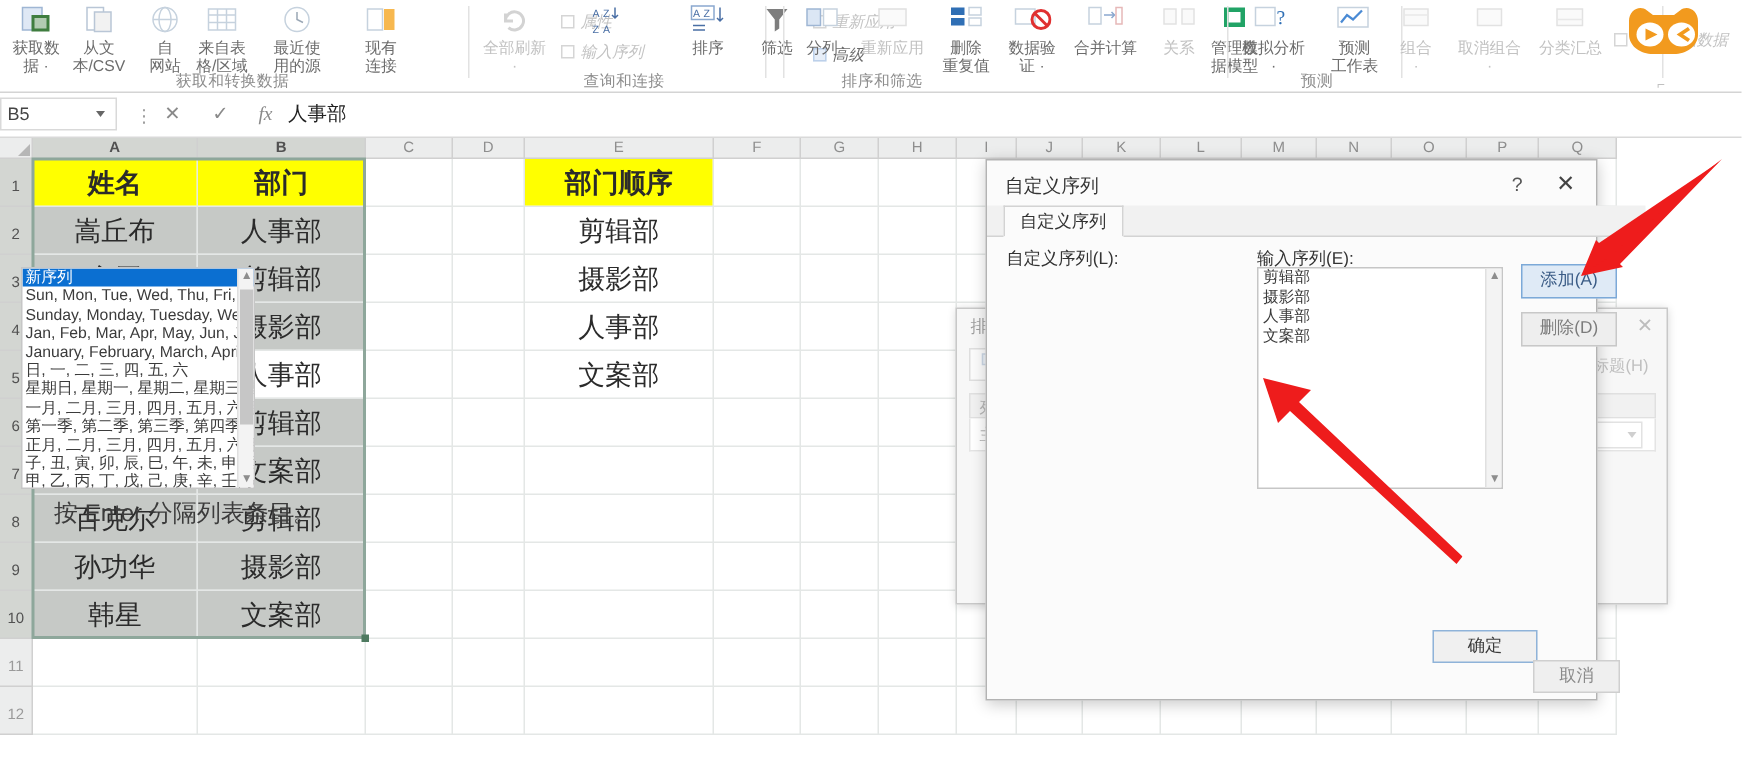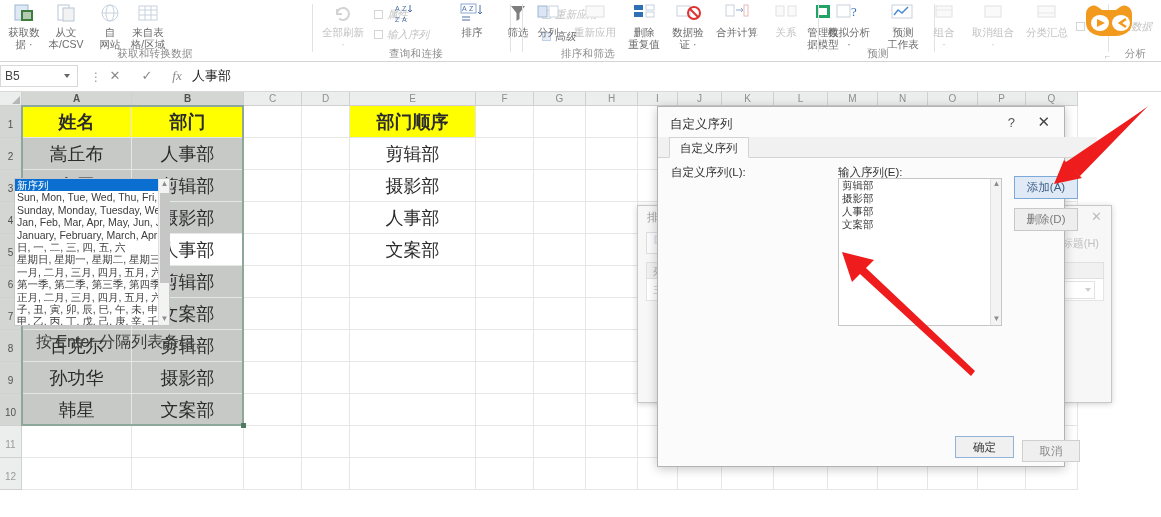--- a/index.html
+++ b/index.html
@@ -127,21 +127,21 @@
   .sbar { position:absolute; right:0; top:0; width:11px; height:100%; background:#f3f3f3; border-left:1px solid #e0e0e0; }
   .sbar .up, .sbar .dn { position:absolute; left:0; width:11px; height:11px; text-align:center;
       font-size:8px; color:#8d8d8d; line-height:10px; }
   .sbar .up { top:0; } .sbar .dn { bottom:0; }
   .sbar .thumb { position:absolute; left:1px; width:9px; background:#c6c6c6; }
   #cl-hint { position:absolute; left:36px; top:332px; font-size:16px; color:#3b3b3b; }
   .cl-btn { position:absolute; width:64px; height:23px; font-size:11.5px; line-height:21px;
       text-align:center; border:1px solid #c8c8c8; background:#eeeeee; color:#7c7c7c; }
   #btn-add { left:1014px; top:176px; background:#dfeaf6; border:1px solid #7ca9d8; color:#3b5c86; }
   #btn-del { left:1014px; top:208px; }
-  #btn-ok  { left:955px; top:436px; width:59px; height:22px; background:#f0f0f0;
+  #btn-ok  { left:955px; top:420px; width:70px; height:22px; background:#f0f0f0;
       border:1px solid #8fb3d9; color:#3a3a3a; }
   #btn-cancel { left:1022px; top:440px; width:58px; height:22px; background:#efefef;
       border:1px solid #cfcfcf; color:#8a8a8a; }
 
   
   .arrow { position:absolute; pointer-events:none; }
 
   
   #logo { position:absolute; left:1080px; top:2px; width:58px; height:42px; }
 </style>
@@ -184,20 +184,42 @@
       <span class="ico">
         <svg width="26" height="24" viewBox="0 0 26 24">
             <rect x="4" y="4" width="18" height="14" fill="#fff" stroke="#c6d2de"></rect>
             <line x1="4" y1="8" x2="22" y2="8" stroke="#c6d2de"></line>
             <line x1="10" y1="4" x2="10" y2="18" stroke="#c6d2de"></line>
             <line x1="16" y1="4" x2="16" y2="18" stroke="#c6d2de"></line>
             <line x1="4" y1="13" x2="22" y2="13" stroke="#c6d2de"></line>
           </svg>
       </span>
       <span class="lbl">来自表<br>格/区域</span>
+    </div>
+  </div>
+  <div class="rb-group" style="left:172px;width:56px">
+    <div class="rb-btn" style="left:4px">
+      <span class="ico">
+        <svg width="26" height="24" viewBox="0 0 26 24">
+            <circle cx="13" cy="11" r="8" fill="#fff" stroke="#c6d2de"></circle>
+            <path d="M13 6v5l4 2" stroke="#9aa7b5" fill="none"></path>
+          </svg>
+      </span>
+      <span class="lbl">最近使<br>用的源</span>
+    </div>
+  </div>
+  <div class="rb-group" style="left:228px;width:56px">
+    <div class="rb-btn" style="left:4px">
+      <span class="ico">
+        <svg width="26" height="24" viewBox="0 0 26 24">
+            <rect x="4" y="4" width="10" height="14" fill="#fff" stroke="#c6d2de"></rect>
+            <rect x="15" y="4" width="7" height="14" fill="#f5a623" opacity=".8"></rect>
+          </svg>
+      </span>
+      <span class="lbl">现有<br>连接</span>
     </div>
   </div>
   <div class="rb-group" style="left:0;width:310px">
     <div class="gtitle">获取和转换数据</div>
   </div>
   <div class="rb-sep" style="left:312px"></div>
 
   <div class="rb-group" style="left:316px;width:200px">
     <div class="rb-btn rb-wide dim" style="left:0px">
       <span class="ico">
@@ -383,23 +405,20 @@
       </span>
       <span class="lbl">分类汇总</span>
     </div>
     <div class="rb-row" style="left:148px;top:20px">
       <span class="sq"></span><span>隐藏明细数据</span>
     </div>
     <div style="position:absolute;right:-6px;bottom:1px;font-size:9px;color:#c0c0c0">⌐</div>
   </div>
   <div class="rb-sep" style="left:1108px"></div>
 
-  <div class="rb-group" style="left:1110px;width:51px">
-    <div class="gtitle">分析</div>
-  </div>
 
   <div id="logo">
     <svg width="58" height="42" viewBox="0 0 58 42">
       <path d="M6 12c0-7 7-11 12-7l4 3h14l4-3c5-4 12 0 12 7v9c0 8-8 13-16 13H22C14 34 6 29 6 21z" fill="#f29a1e"></path>
       <ellipse cx="20" cy="21" rx="9" ry="8" fill="#fff"></ellipse>
       <path d="M17 17l8 4-8 4z" fill="#f29a1e"></path>
       <ellipse cx="41" cy="21" rx="9" ry="8" fill="#fff"></ellipse>
       <path d="M46 17l-6 4 6 4" fill="none" stroke="#f29a1e" stroke-width="2.5"></path>
     </svg>
   </div>

